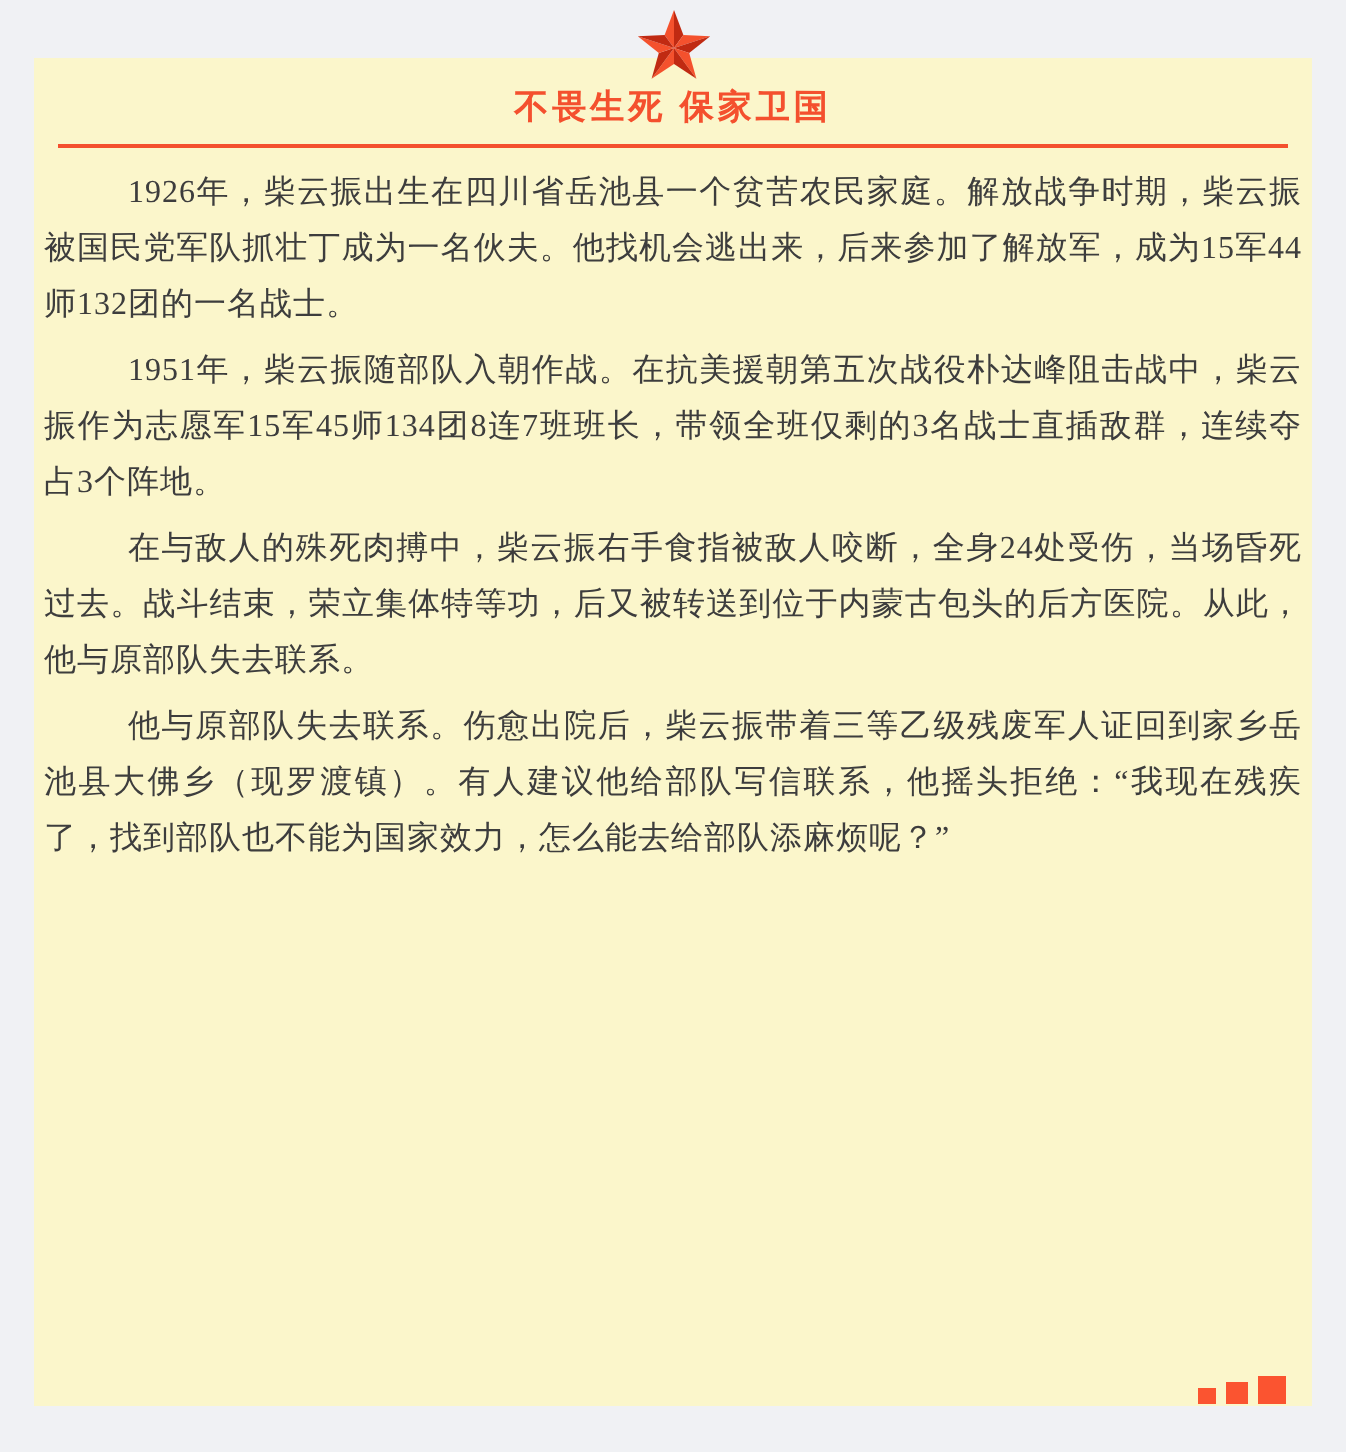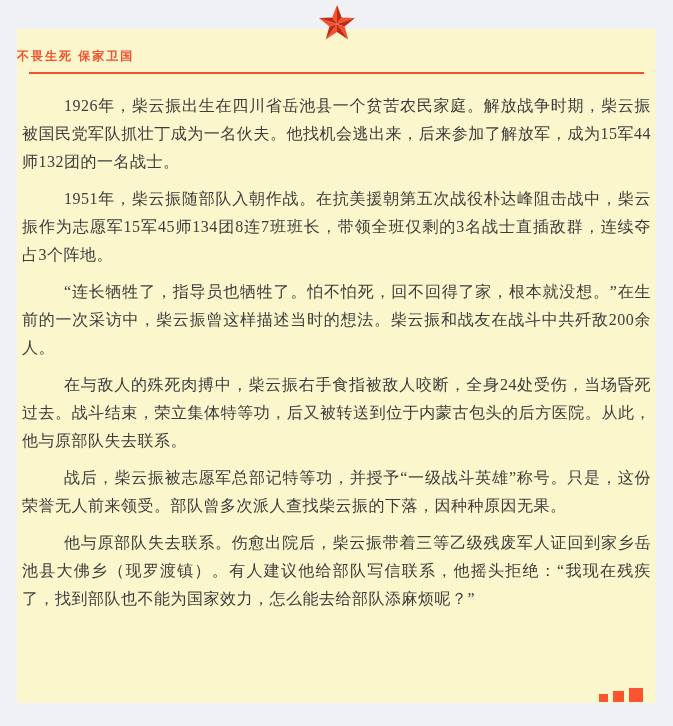--- a/index.html
+++ b/index.html
@@ -26,43 +26,43 @@
   }
   .star {
     position: absolute;
     top: -25px;
     left: 50%;
     transform: translateX(-50%);
     display: block;
   }
   .title {
     margin: 0;
-    padding-top: 19px;
-    text-align: left;
+    padding-top: 13px;
+    text-align: center;
     color: #f4502e;
-    font-size: 12px;
+    font-size: 17px;
     font-weight: bold;
     letter-spacing: 2px;
     font-family: "Liberation Sans", "DejaVu Sans", sans-serif;
   }
   .divider {
     height: 2px;
     background: #f4502e;
     margin: 7px 12px 0 12px;
   }
   .content {
     padding: 9px 5px 0 5px;
     font-size: 16px;
     line-height: 28px;
     color: #3d3d3d;
     text-align: justify;
     letter-spacing: 0.5px;
   }
   .content p {
-    margin: 9px 0 5px 0;
+    margin: 0 0 5px 0;
     text-indent: 42px;
   }
   .squares {
     position: absolute;
     right: 13px;
     bottom: 1px;
     display: flex;
     align-items: flex-end;
     gap: 5px;
   }
@@ -93,23 +93,21 @@
       <polygon points="0,0 -18.1,-5.9 -4.7,-6.5" fill="#c02a12"></polygon>
     </svg>
 
     <h1 class="title">不畏生死 保家卫国</h1>
 
     <div class="divider"></div>
 
     <div class="content">
       <p>1926年，柴云振出生在四川省岳池县一个贫苦农民家庭。解放战争时期，柴云振被国民党军队抓壮丁成为一名伙夫。他找机会逃出来，后来参加了解放军，成为15军44师132团的一名战士。</p>
       <p>1951年，柴云振随部队入朝作战。在抗美援朝第五次战役朴达峰阻击战中，柴云振作为志愿军15军45师134团8连7班班长，带领全班仅剩的3名战士直插敌群，连续夺占3个阵地。</p>
-      <p>“连长牺牲了，指导员也牺牲了。怕不怕死，回不回得了家，根本就没想。”在生前的一次采访中，柴云振曾这样描述当时的想法。柴云振和战友在战斗中共歼敌200余人。</p>
       <p>在与敌人的殊死肉搏中，柴云振右手食指被敌人咬断，全身24处受伤，当场昏死过去。战斗结束，荣立集体特等功，后又被转送到位于内蒙古包头的后方医院。从此，他与原部队失去联系。</p>
-      <p>战后，柴云振被志愿军总部记特等功，并授予“一级战斗英雄”称号。只是，这份荣誉无人前来领受。部队曾多次派人查找柴云振的下落，因种种原因无果。</p>
       <p>他与原部队失去联系。伤愈出院后，柴云振带着三等乙级残废军人证回到家乡岳池县大佛乡（现罗渡镇）。有人建议他给部队写信联系，他摇头拒绝：“我现在残疾了，找到部队也不能为国家效力，怎么能去给部队添麻烦呢？”</p>
     </div>
 
     <div class="squares">
       <span class="sq sq1"></span>
       <span class="sq sq2"></span>
       <span class="sq sq3"></span>
     </div>
 
   </div>

